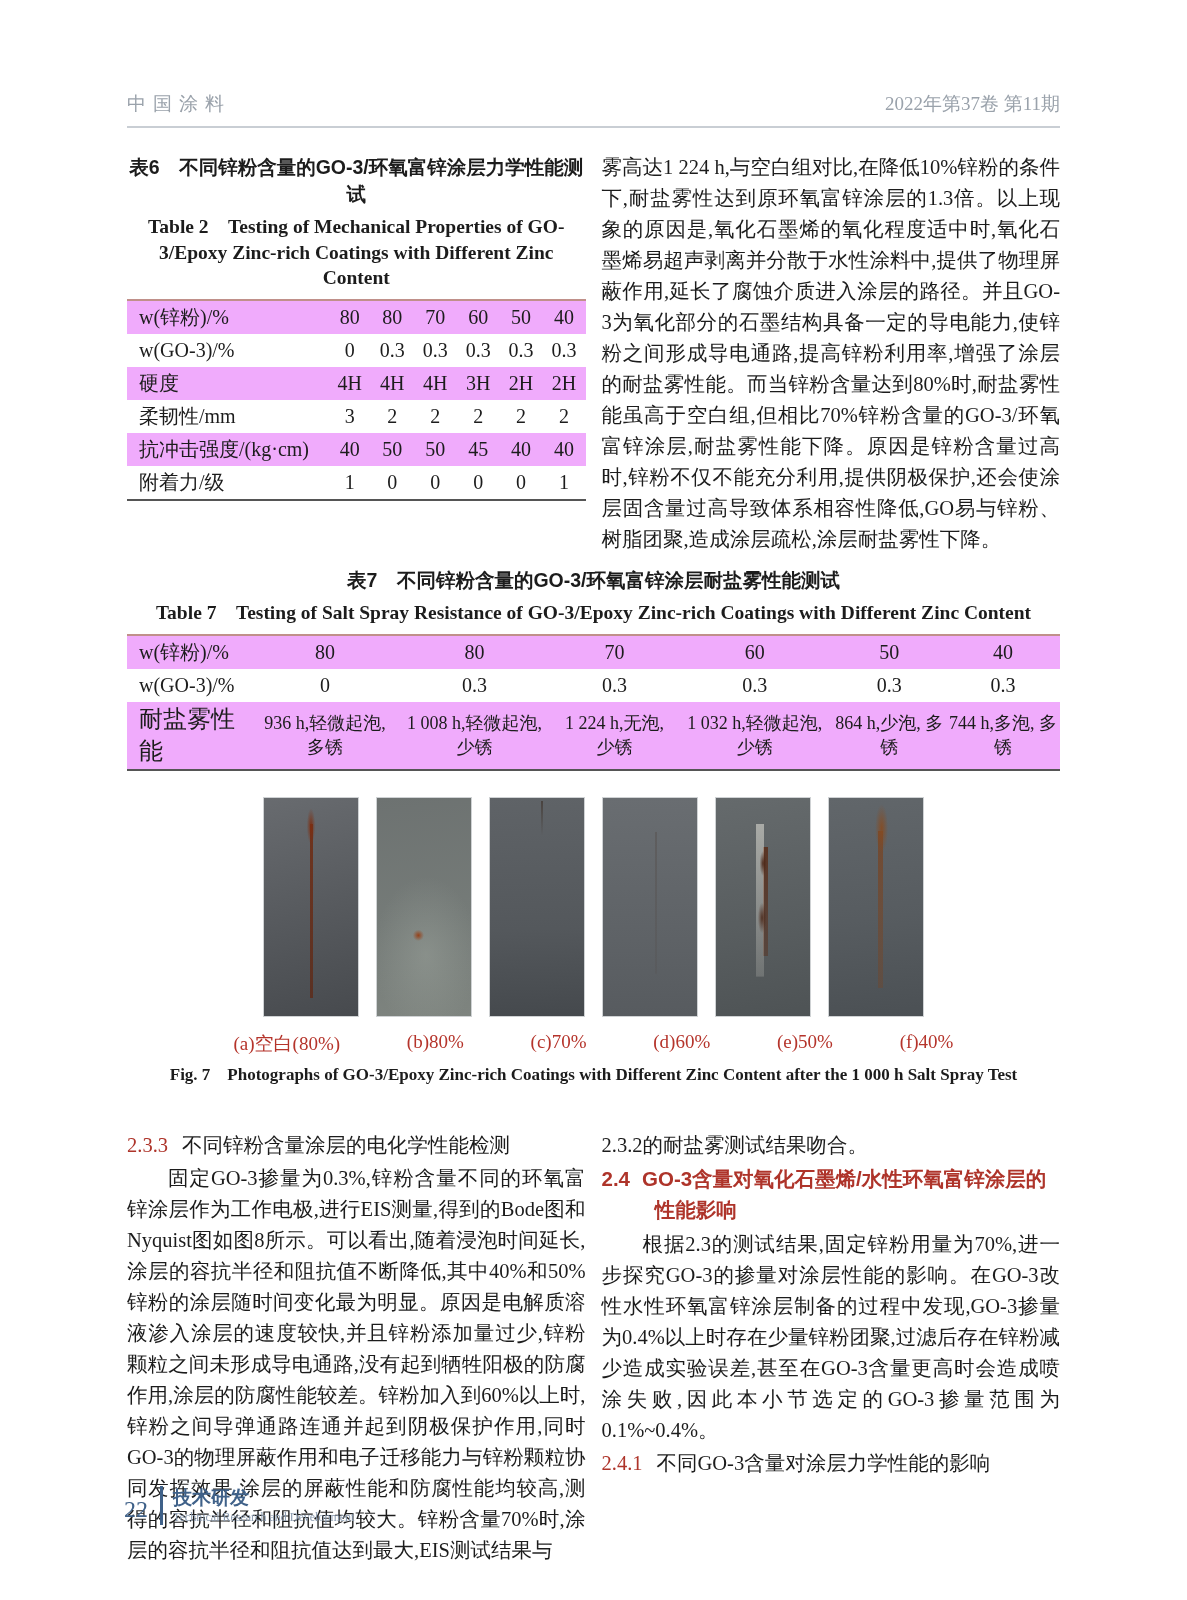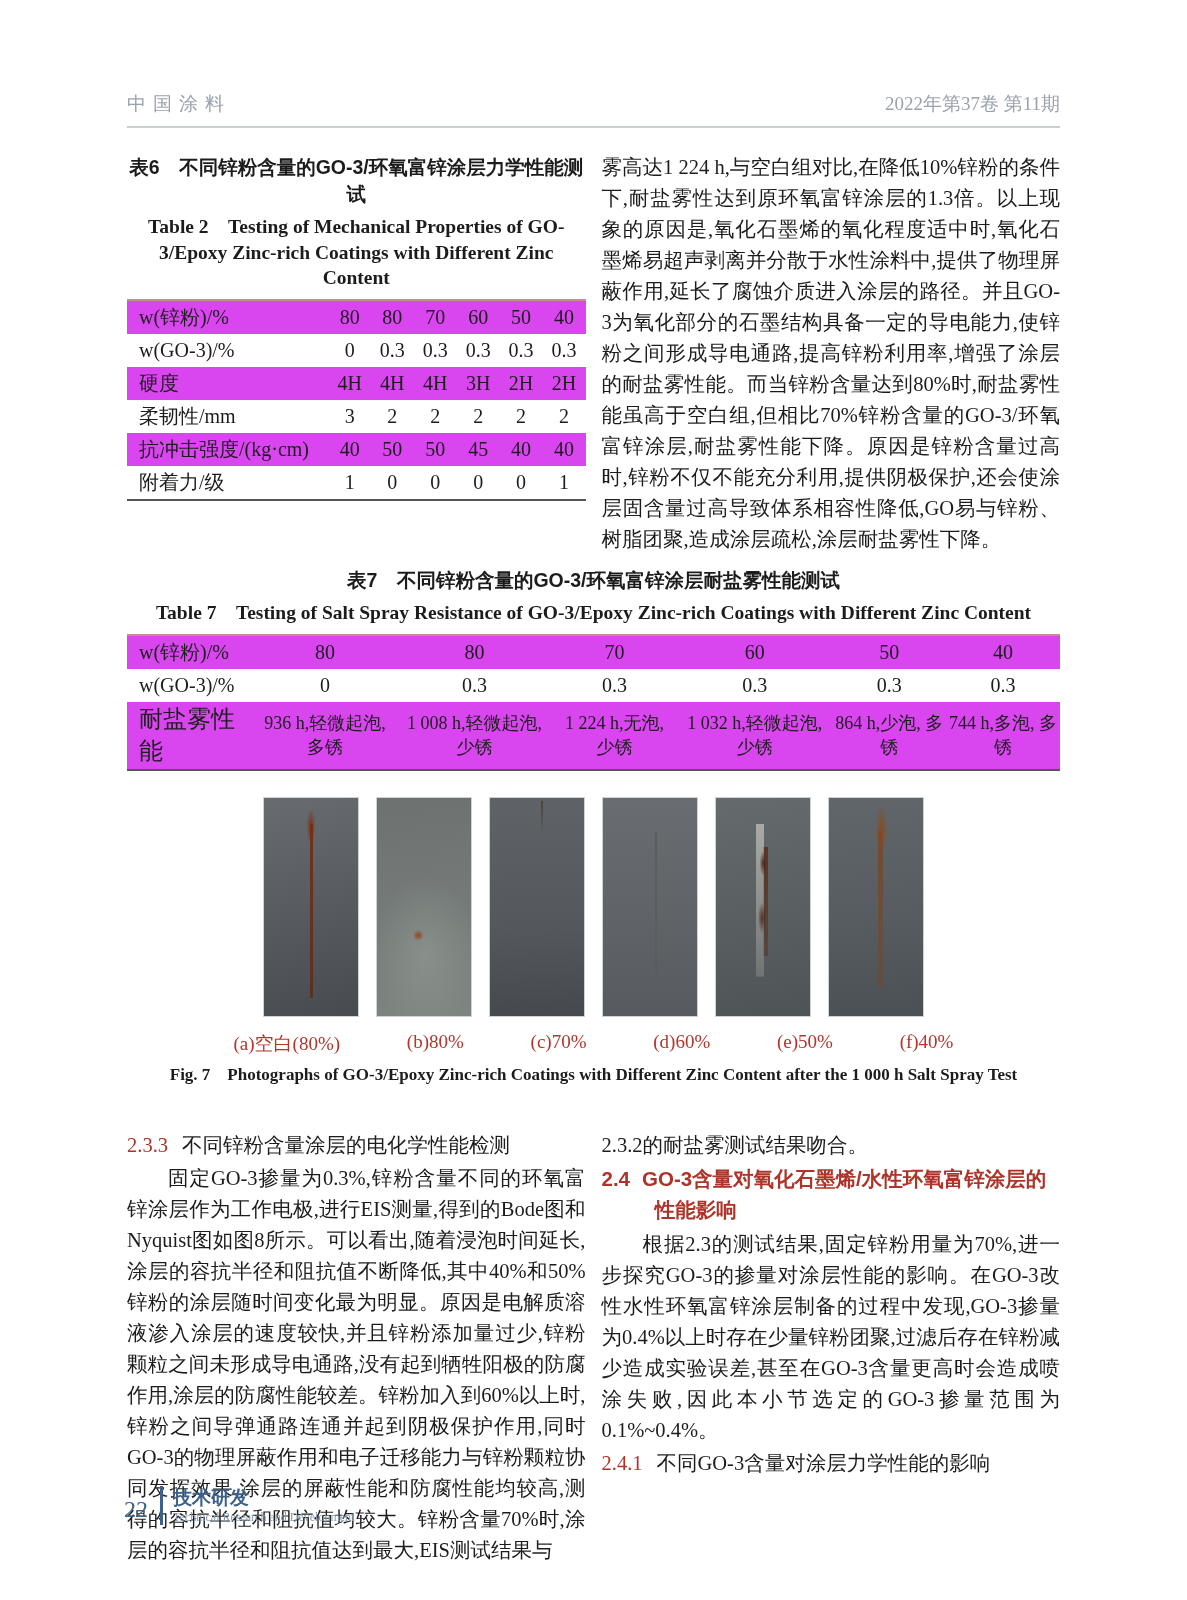--- a/index.html
+++ b/index.html
@@ -17,21 +17,21 @@
   p.body.indent{text-indent:2em;}
   
   .tcap-cn{font-family:"Liberation Sans",sans-serif;font-weight:bold;font-size:19.5px;
            text-align:center;margin:2px 0 6px;}
   .tcap-en{font-weight:bold;font-size:19.5px;line-height:1.32;text-align:center;margin:0 0 8px;}
   
   table.datatable{width:100%;border-collapse:collapse;font-size:20px;
                   border-top:2px solid #c0908a;border-bottom:2px solid #555;}
   table.datatable td{height:31px;text-align:center;padding:1px 2px;}
   table.datatable td.lbl{text-align:left;padding-left:12px;}
-  tr.shaded{background:#d946ef;}
+  tr.shaded{background:#f0abfc;}
   .t6 td.lbl{width:44%;}
   .t7{font-size:20px;}
   .t7 td.lbl{width:13.5%;}
   .t7 tr.salt td{font-size:18px;line-height:1.35;height:52px;}
   .t7 tr.salt td.lbl{font-size:24px;}
   .t7block{margin-top:12px;}
   
   .figure{margin-top:26px;}
   .panels{display:flex;justify-content:center;gap:17px;}
   .panel{width:94px;height:218px;border:1px solid #cfd2d4;background-repeat:no-repeat;}

